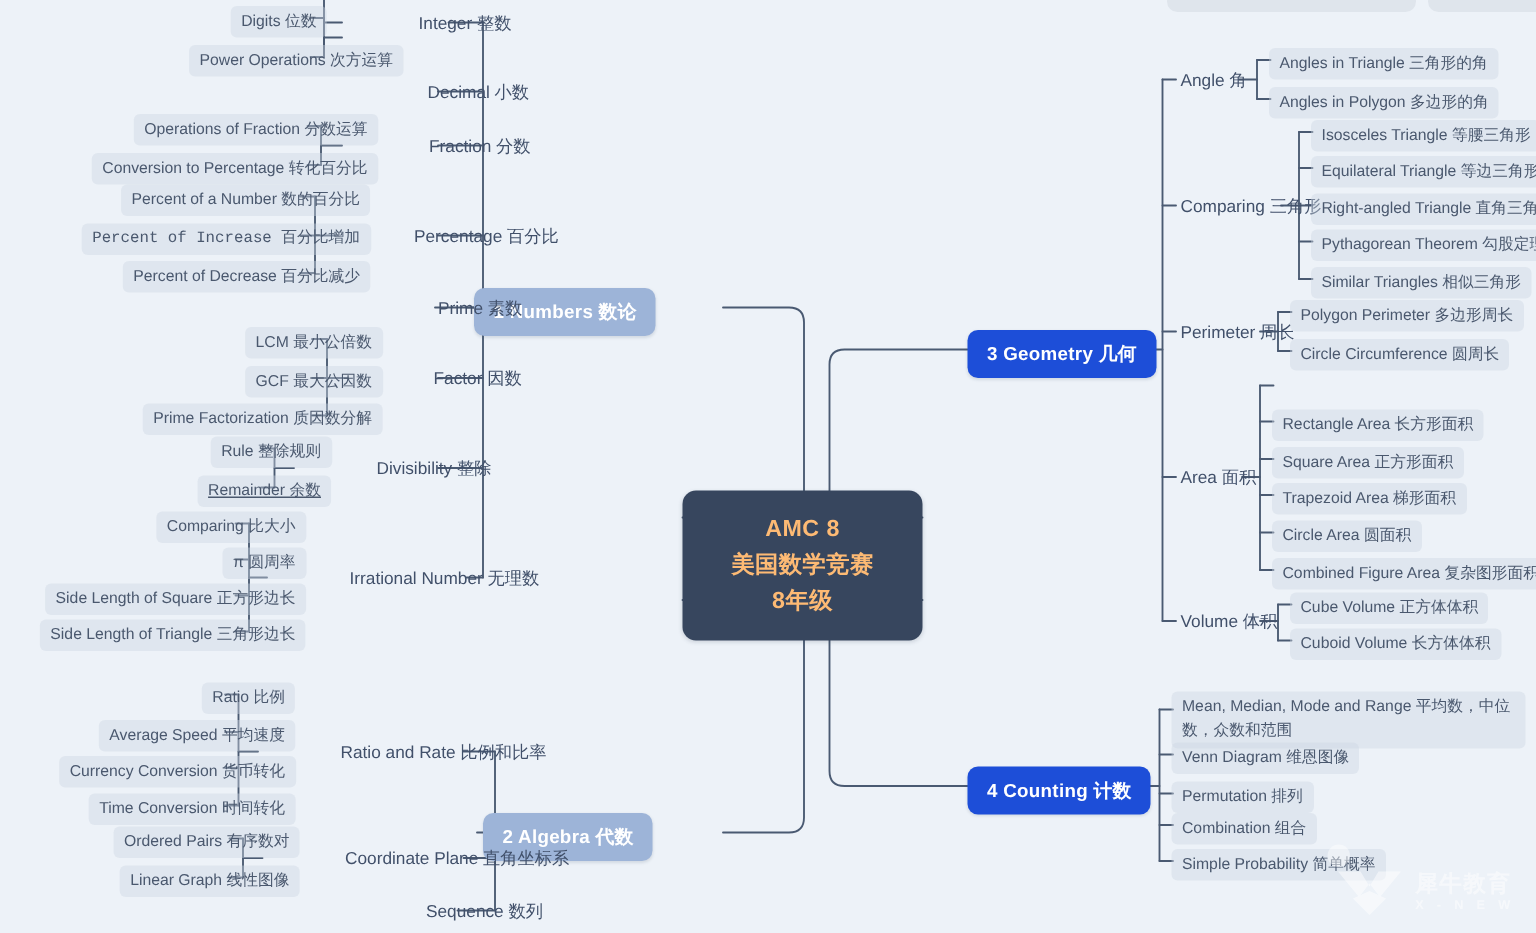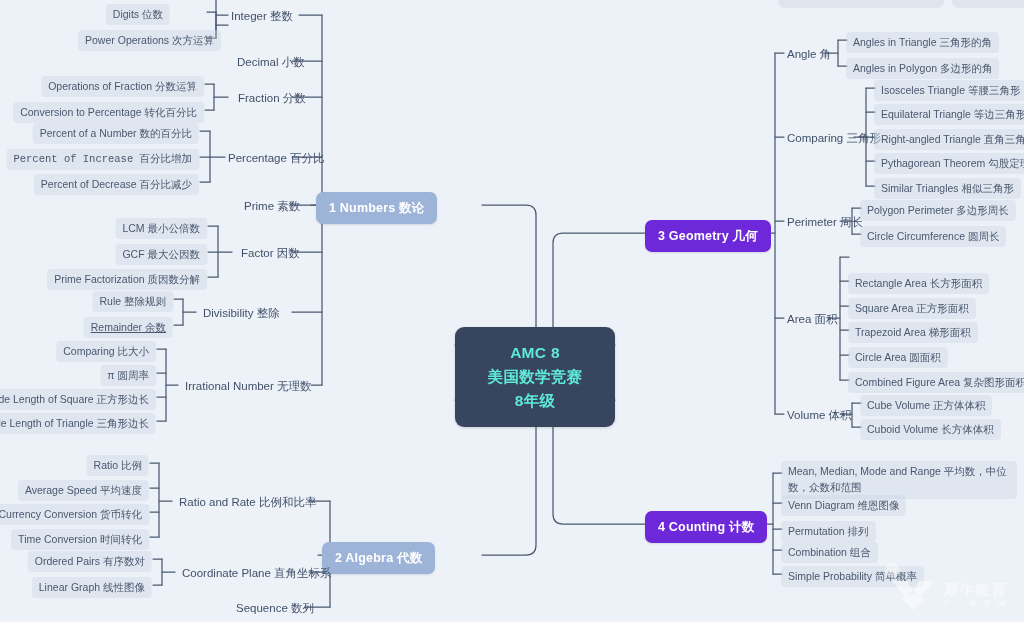--- a/index.html
+++ b/index.html
@@ -31,33 +31,33 @@
   
   .node {
     position: absolute;
     white-space: nowrap;
     color: #3c4a5e;
     line-height: 1.45;
   }
   
   .root {
     background: #37465e;
-    color: #5eead4;
+    color: #fdba74;
     border-radius: 9px;
     text-align: center;
     font-size: 15.5px;
     font-weight: 600;
     padding: 14px 26px;
     letter-spacing: .3px;
     line-height: 1.55;
     box-shadow: 0 1px 3px rgba(40,55,75,.18);
   }
   
   .branch {
-    background: #6d28d9;
+    background: #1d4ed8;
     color: #ffffff;
     border-radius: 7px;
     font-size: 12.5px;
     font-weight: 700;
     padding: 7px 13px;
     letter-spacing: .2px;
     box-shadow: 0 1px 2px rgba(60,80,110,.15);
   }
   
   .branch.lav { background: #9db4d8; }
@@ -74,21 +74,21 @@
     background: rgba(206,214,226,.42);
     border-radius: 4px;
     padding: 3px 7px;
   }
   .leaf.wrap {
     white-space: normal;
     width: 236px;
     line-height: 1.5;
   }
   
-  .ralign { text-align: center; }
+  .ralign { text-align: center; margin-left: 48px; }
 
   
   .chrome-bar {
     position: absolute;
     top: -6px;
     height: 14px;
     background: #dfe5ec;
     border-radius: 7px;
   }
 

